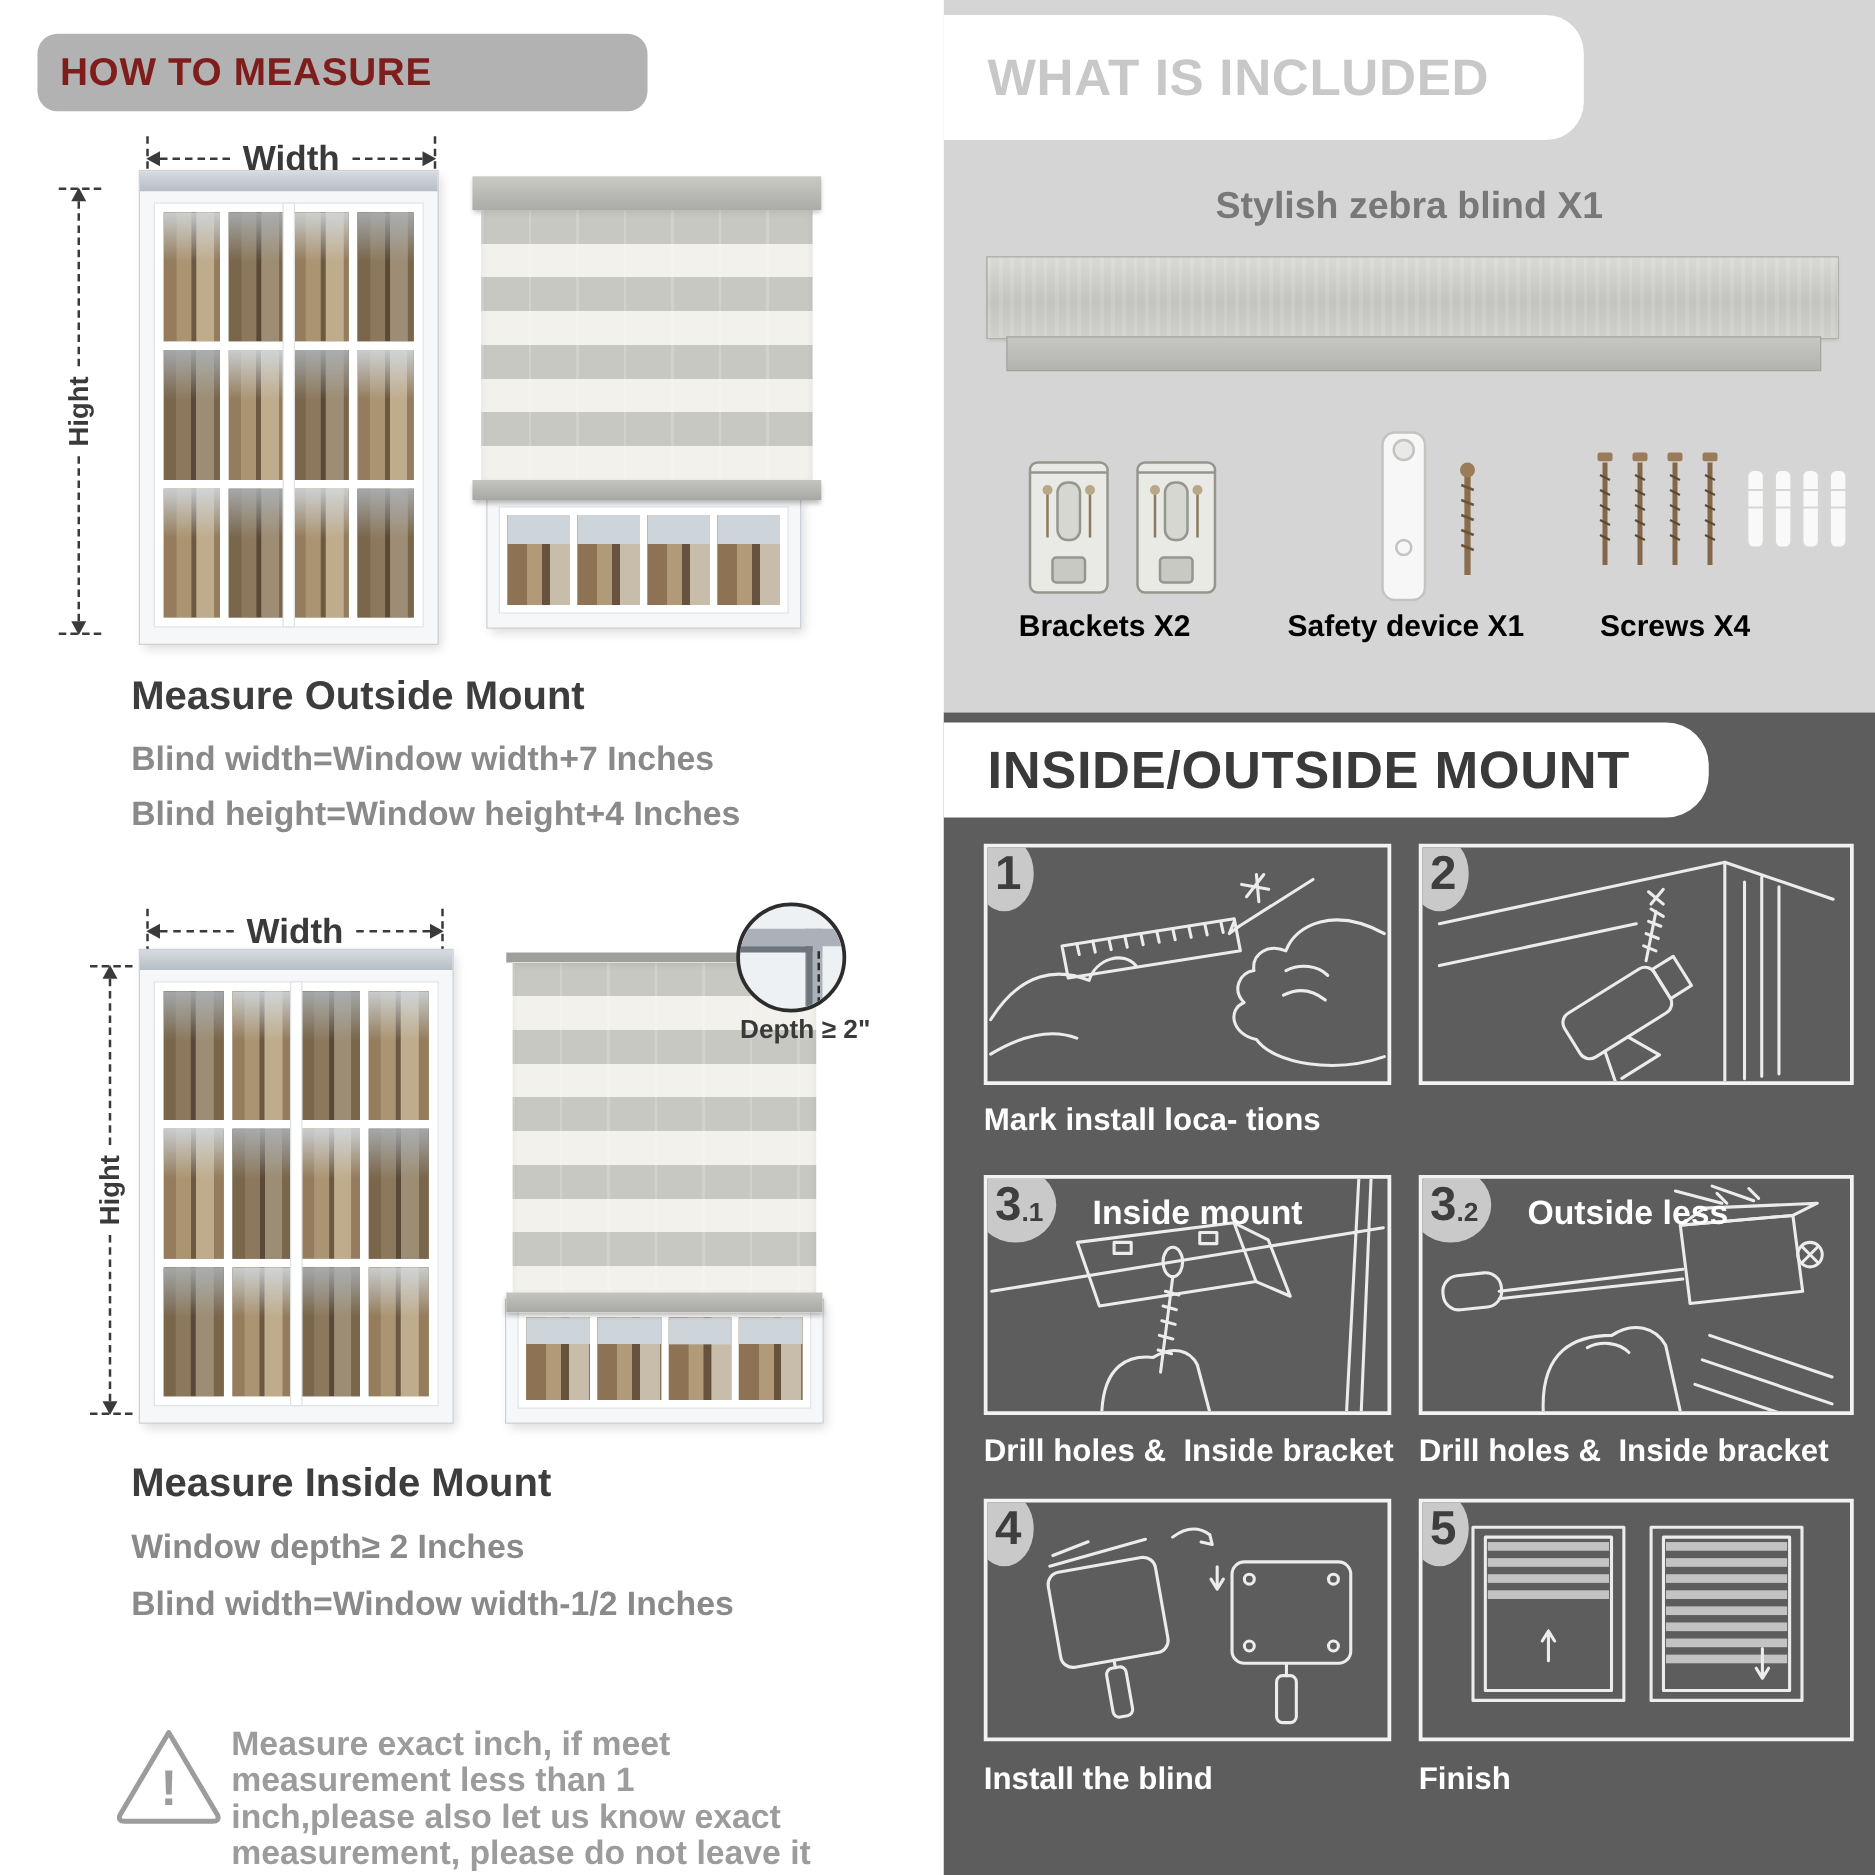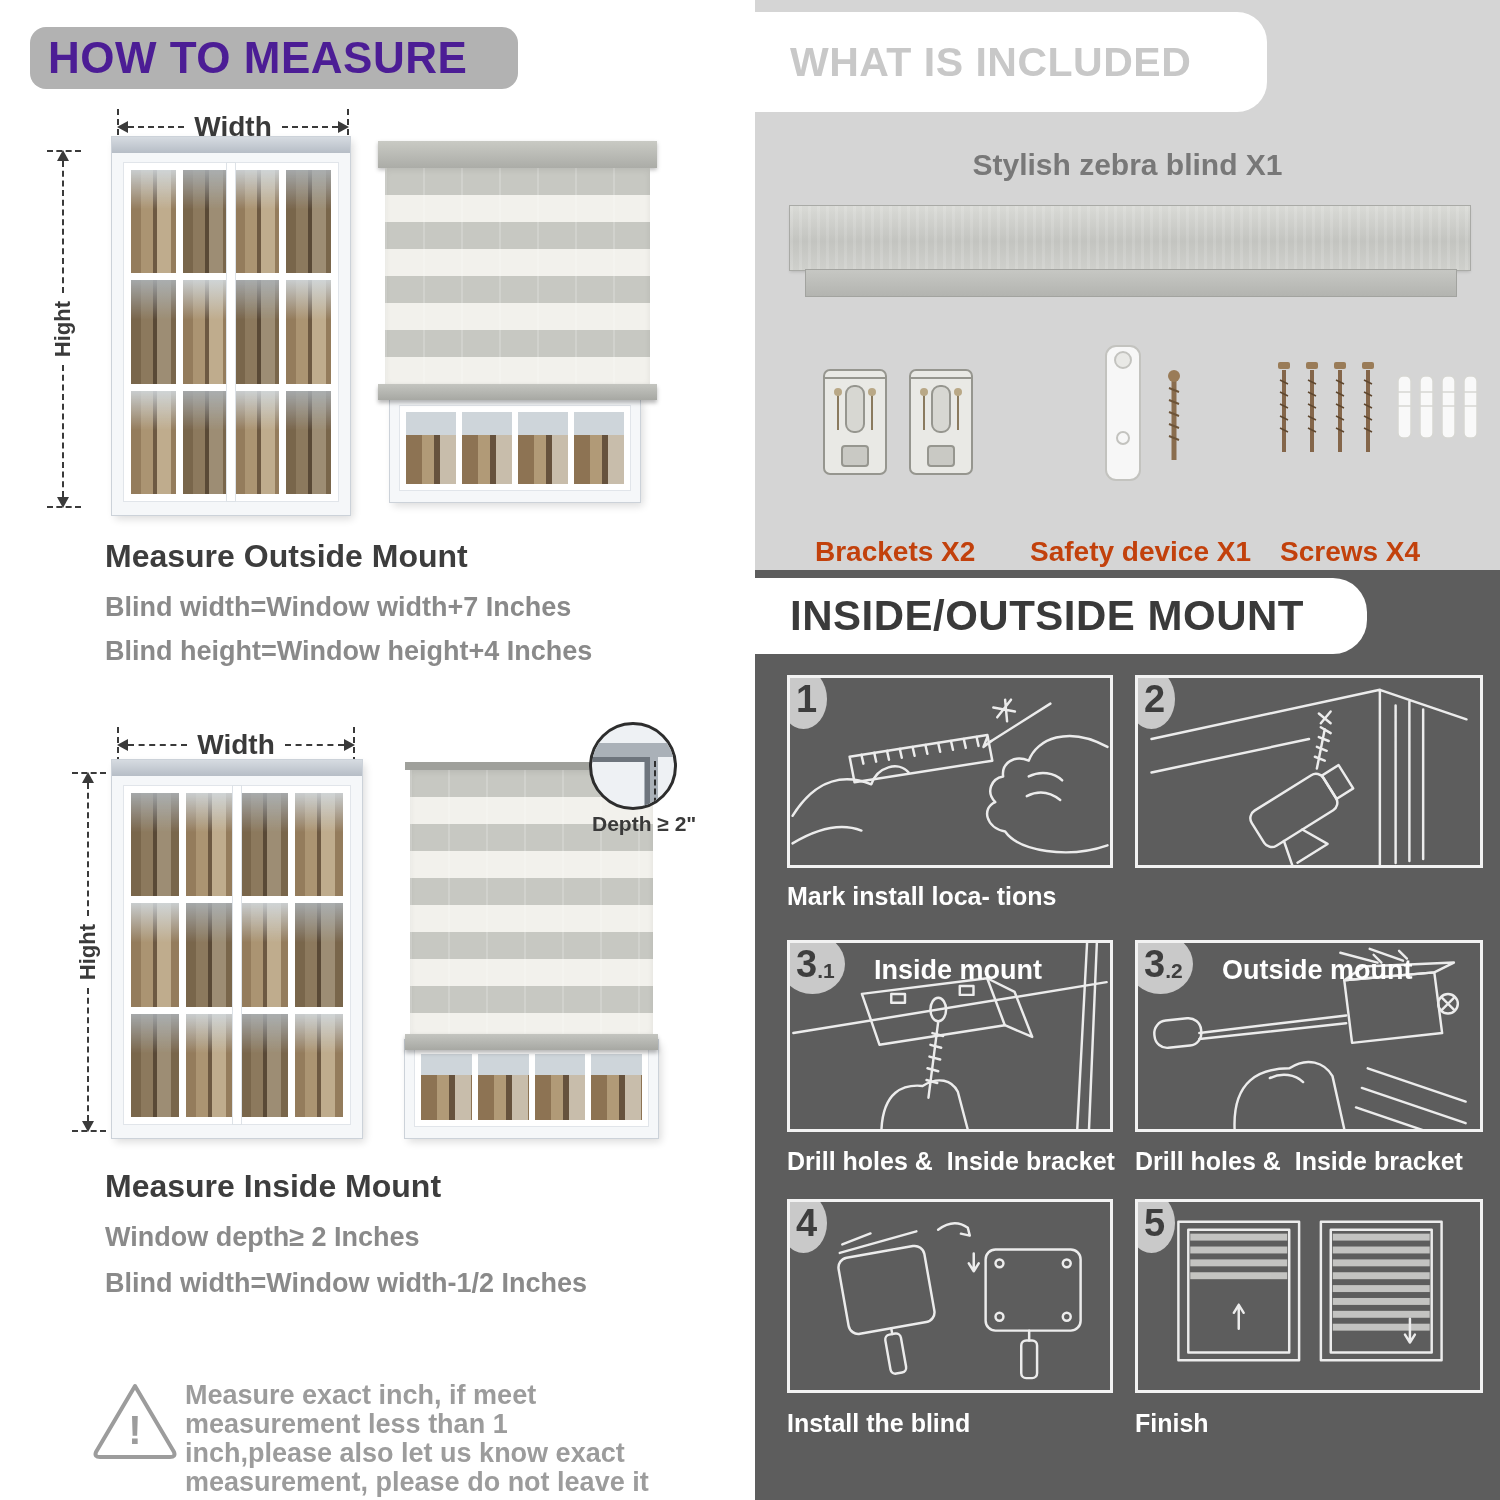--- a/index.html
+++ b/index.html
@@ -3,21 +3,21 @@
 <meta charset="utf-8">
 <style>
   html,body{margin:0;padding:0;background:#fff;}
   #stage{position:relative;width:1500px;height:1500px;background:#fff;overflow:hidden;
          font-family:"Liberation Sans",sans-serif;}
   .abs{position:absolute;}
 
   
   .hdr-badge{left:30px;top:27px;width:488px;height:62px;background:#b2b2b2;border-radius:16px;
     display:flex;align-items:center;padding-left:18px;box-sizing:border-box;}
-  .hdr-badge span{color:#4c1d95;font-size:44px;font-weight:700;letter-spacing:.5px;}
+  .hdr-badge span{color:#7f1d1d;font-size:31px;font-weight:700;letter-spacing:.5px;}
 
   .sec-head{color:#3d3d3d;font-size:32px;font-weight:700;}
   .sec-line{color:#8a8a8a;font-size:27px;font-weight:700;}
 
   
   .meas-w{display:flex;align-items:center;height:20px;}
   .meas-w .dash{flex:1;border-top:2px dashed #3a3a3a;height:0;}
   .meas-w .lbl{padding:0 10px;color:#3a3a3a;font-size:28px;font-weight:700;white-space:nowrap;}
   .ah{width:0;height:0;border-top:6px solid transparent;border-bottom:6px solid transparent;}
   .ah.l{border-right:11px solid #3a3a3a;} .ah.r{border-left:11px solid #3a3a3a;}
@@ -81,21 +81,21 @@
     display:flex;align-items:center;padding-left:35px;box-sizing:border-box;}
   .inc-badge span{color:#c8c8c8;font-size:41px;font-weight:700;letter-spacing:.5px;}
   .inc-title{left:755px;top:148px;width:745px;text-align:center;color:#787878;font-size:30px;font-weight:700;}
   .headrail{left:790px;top:206px;width:680px;height:64px;
     background:
      repeating-linear-gradient(90deg,rgba(255,255,255,.12) 0 3px,rgba(0,0,0,0) 3px 9px),
      linear-gradient(180deg,#d9dad6 0%,#c3c4c0 55%,#cfd0cc 100%);
     box-shadow:0 0 0 1px #a9aaa6,0 2px 3px rgba(0,0,0,.15);}
   .headrail2{left:806px;top:270px;width:650px;height:26px;
     background:linear-gradient(180deg,#c6c7c3,#b3b4b0);box-shadow:0 0 0 1px #a2a39f;}
-  .inc-label{color:#c2410c;font-size:28px;font-weight:700;white-space:nowrap;margin-top:48px;}
+  .inc-label{color:#000000;font-size:24px;font-weight:700;white-space:nowrap;}
 
   .panel-dark{left:755px;top:570px;width:745px;height:930px;background:#5d5d5d;}
   .mnt-badge{left:755px;top:578px;width:612px;height:76px;background:#fff;border-radius:0 34px 34px 0;
     display:flex;align-items:center;padding-left:35px;box-sizing:border-box;}
   .mnt-badge span{color:#3a3a3a;font-size:42px;font-weight:700;letter-spacing:.5px;}
 
   .step{position:absolute;border:3px solid #f2f2f2;background:#5d5d5d;box-sizing:border-box;overflow:hidden;}
   .step svg{position:absolute;left:0;top:0;width:100%;height:100%;}
   .badge{position:absolute;left:-10px;top:-9px;height:60px;background:#c9c9c9;border-radius:50%;
     display:flex;align-items:center;justify-content:center;padding:0 10px 0 16px;box-sizing:border-box;}
@@ -398,21 +398,21 @@
             <rect x="2" y="78" width="48" height="28" rx="13" transform="rotate(-6 26 92)"></rect>
           </g>
         <path d="M84,190 C82,140 110,128 140,128 C158,116 176,122 184,136 L196,190"></path>
         <path d="M120,138 C132,132 146,134 154,142"></path>
       </g>
     </svg>
     <div class="badge">
       <span class="num">3</span>
         <span class="sub">.2</span>
     </div>
-    <div class="step-title">Outside mount</div>
+    <div class="step-title">Outside less</div>
   </div>
   <div class="caption" style="left:1135px;top:1147px;">Drill holes &amp;  Inside bracket</div>
 
   <div class="step" style="left:787px;top:1199px;width:326px;height:194px;">
     <svg viewBox="0 0 320 190">
       <g class="lineart">
         <g transform="rotate(-10 95 90)">
           <rect x="52" y="50" width="88" height="78" rx="10"></rect>
           <path d="M56,44 l80,-8 M60,36 l30,-6"></path>
           <rect x="86" y="134" width="16" height="40" rx="5"></rect>

